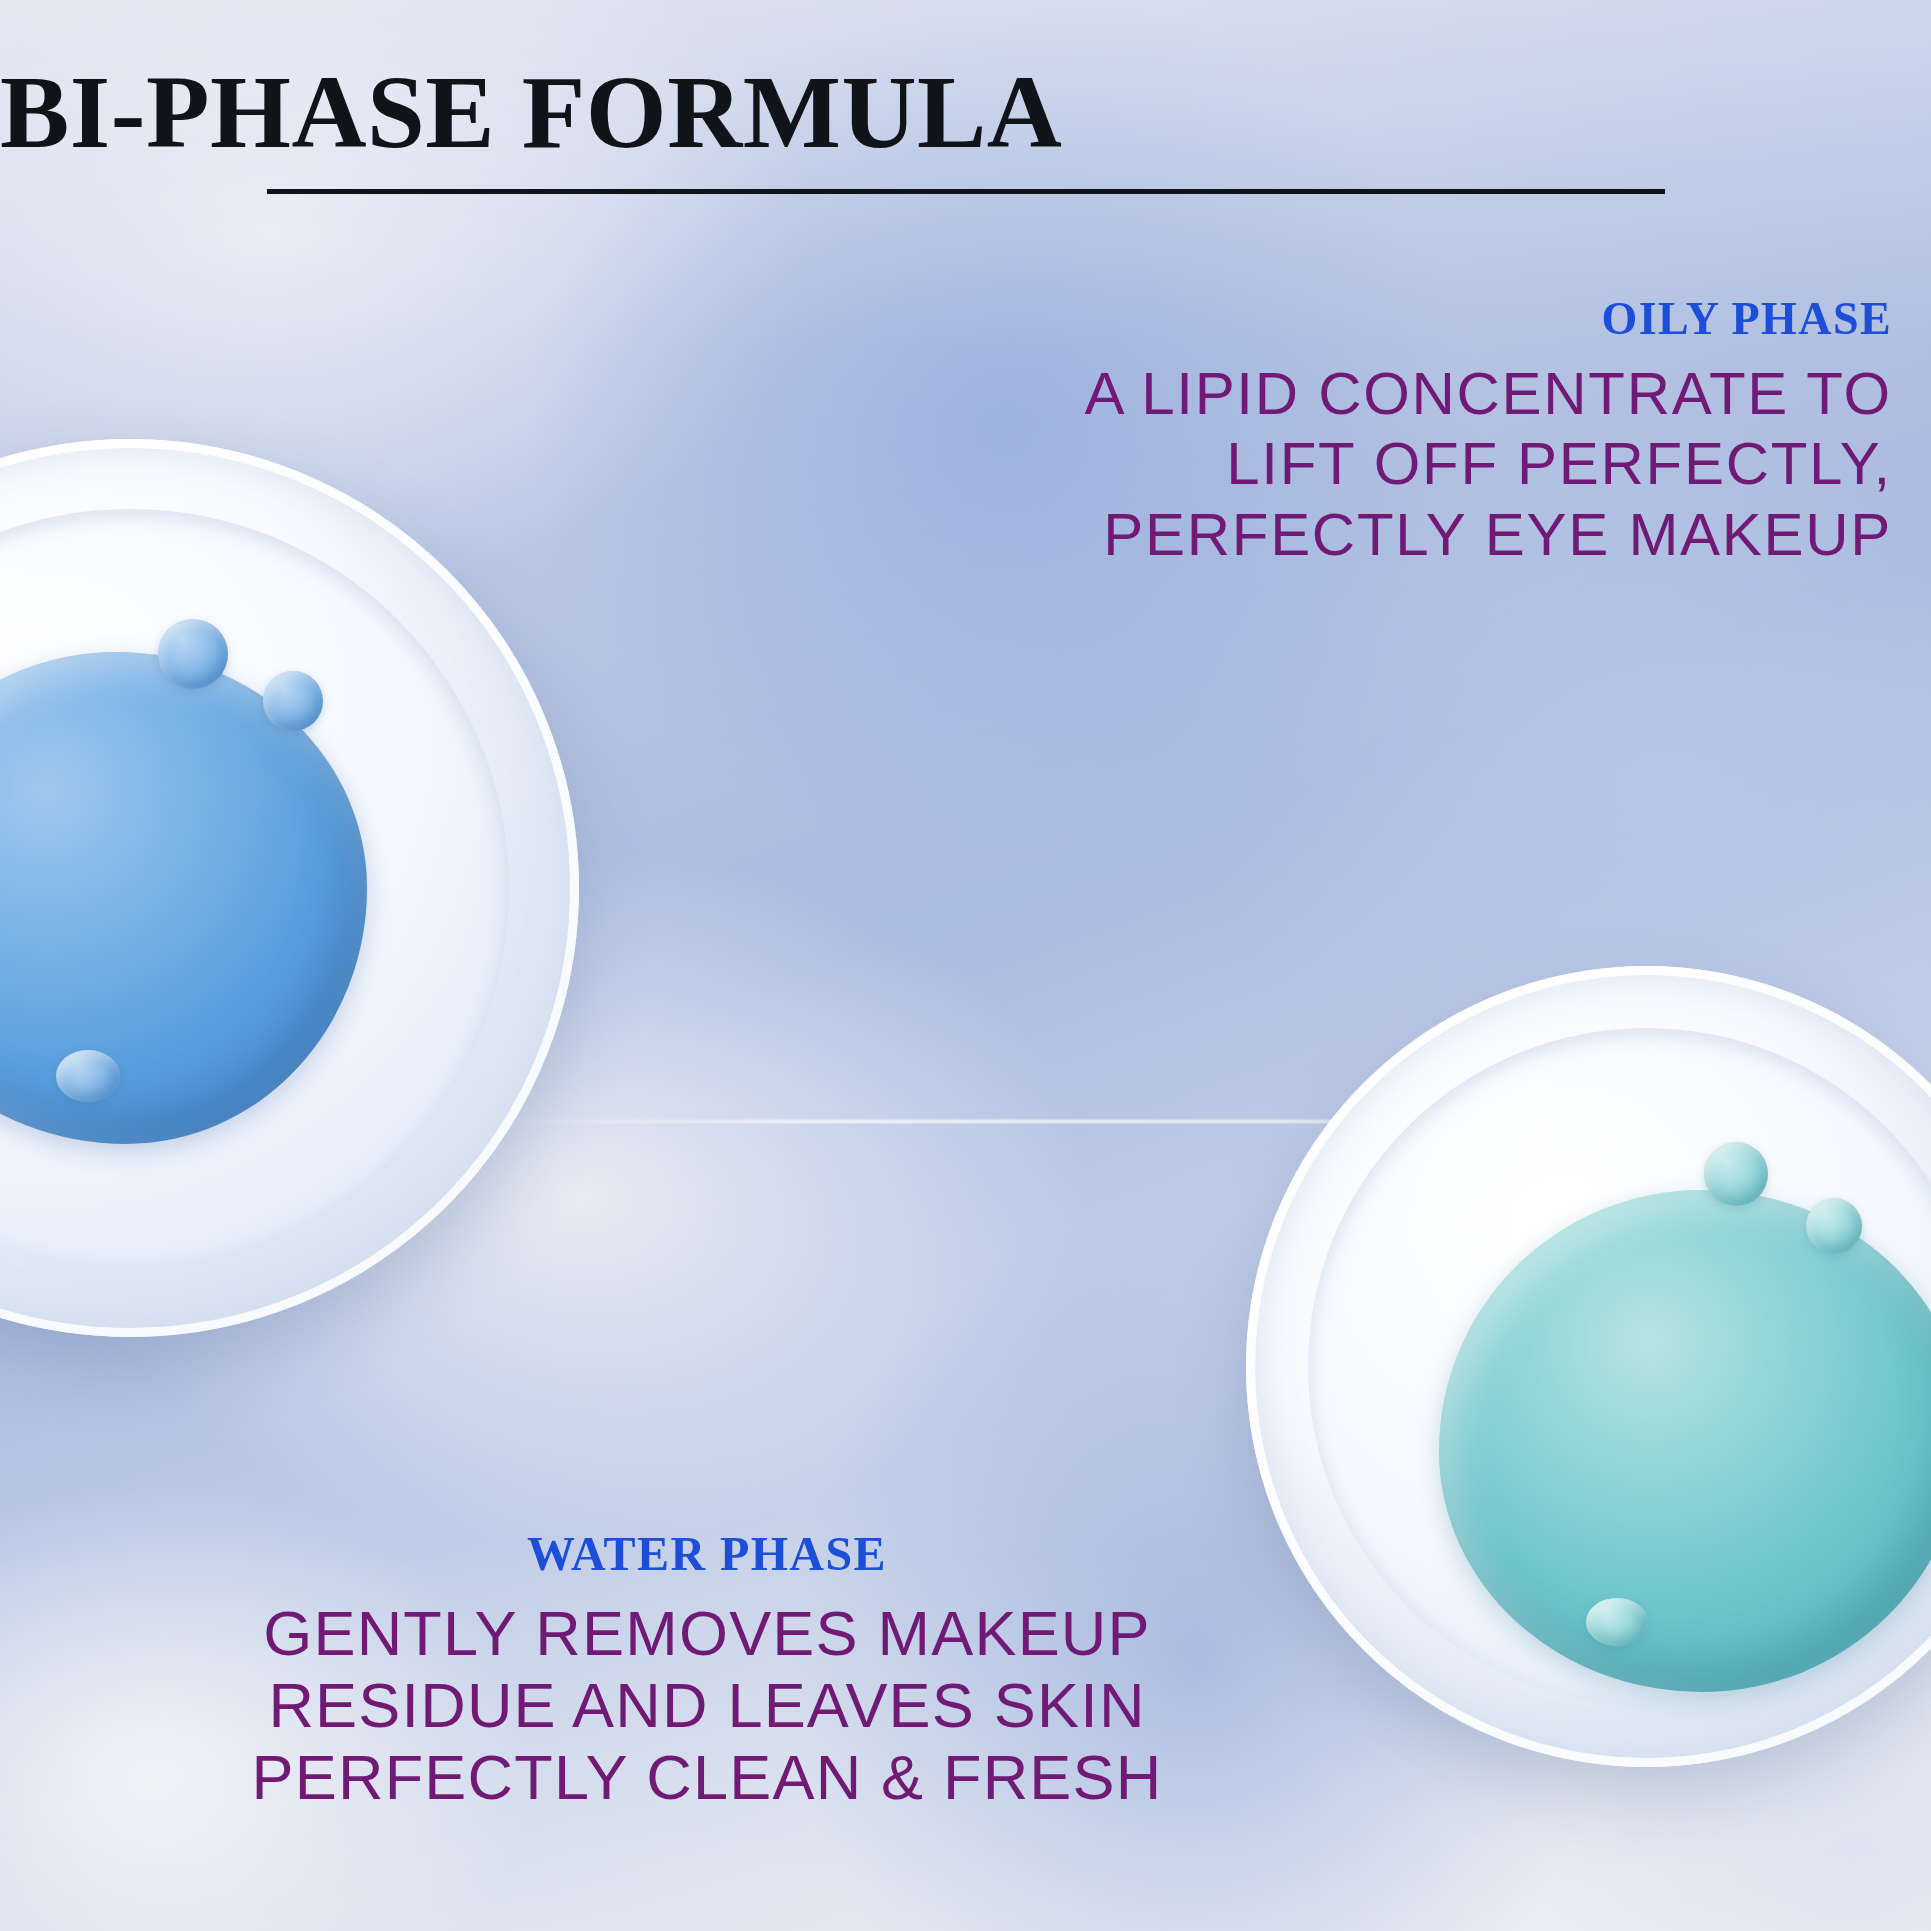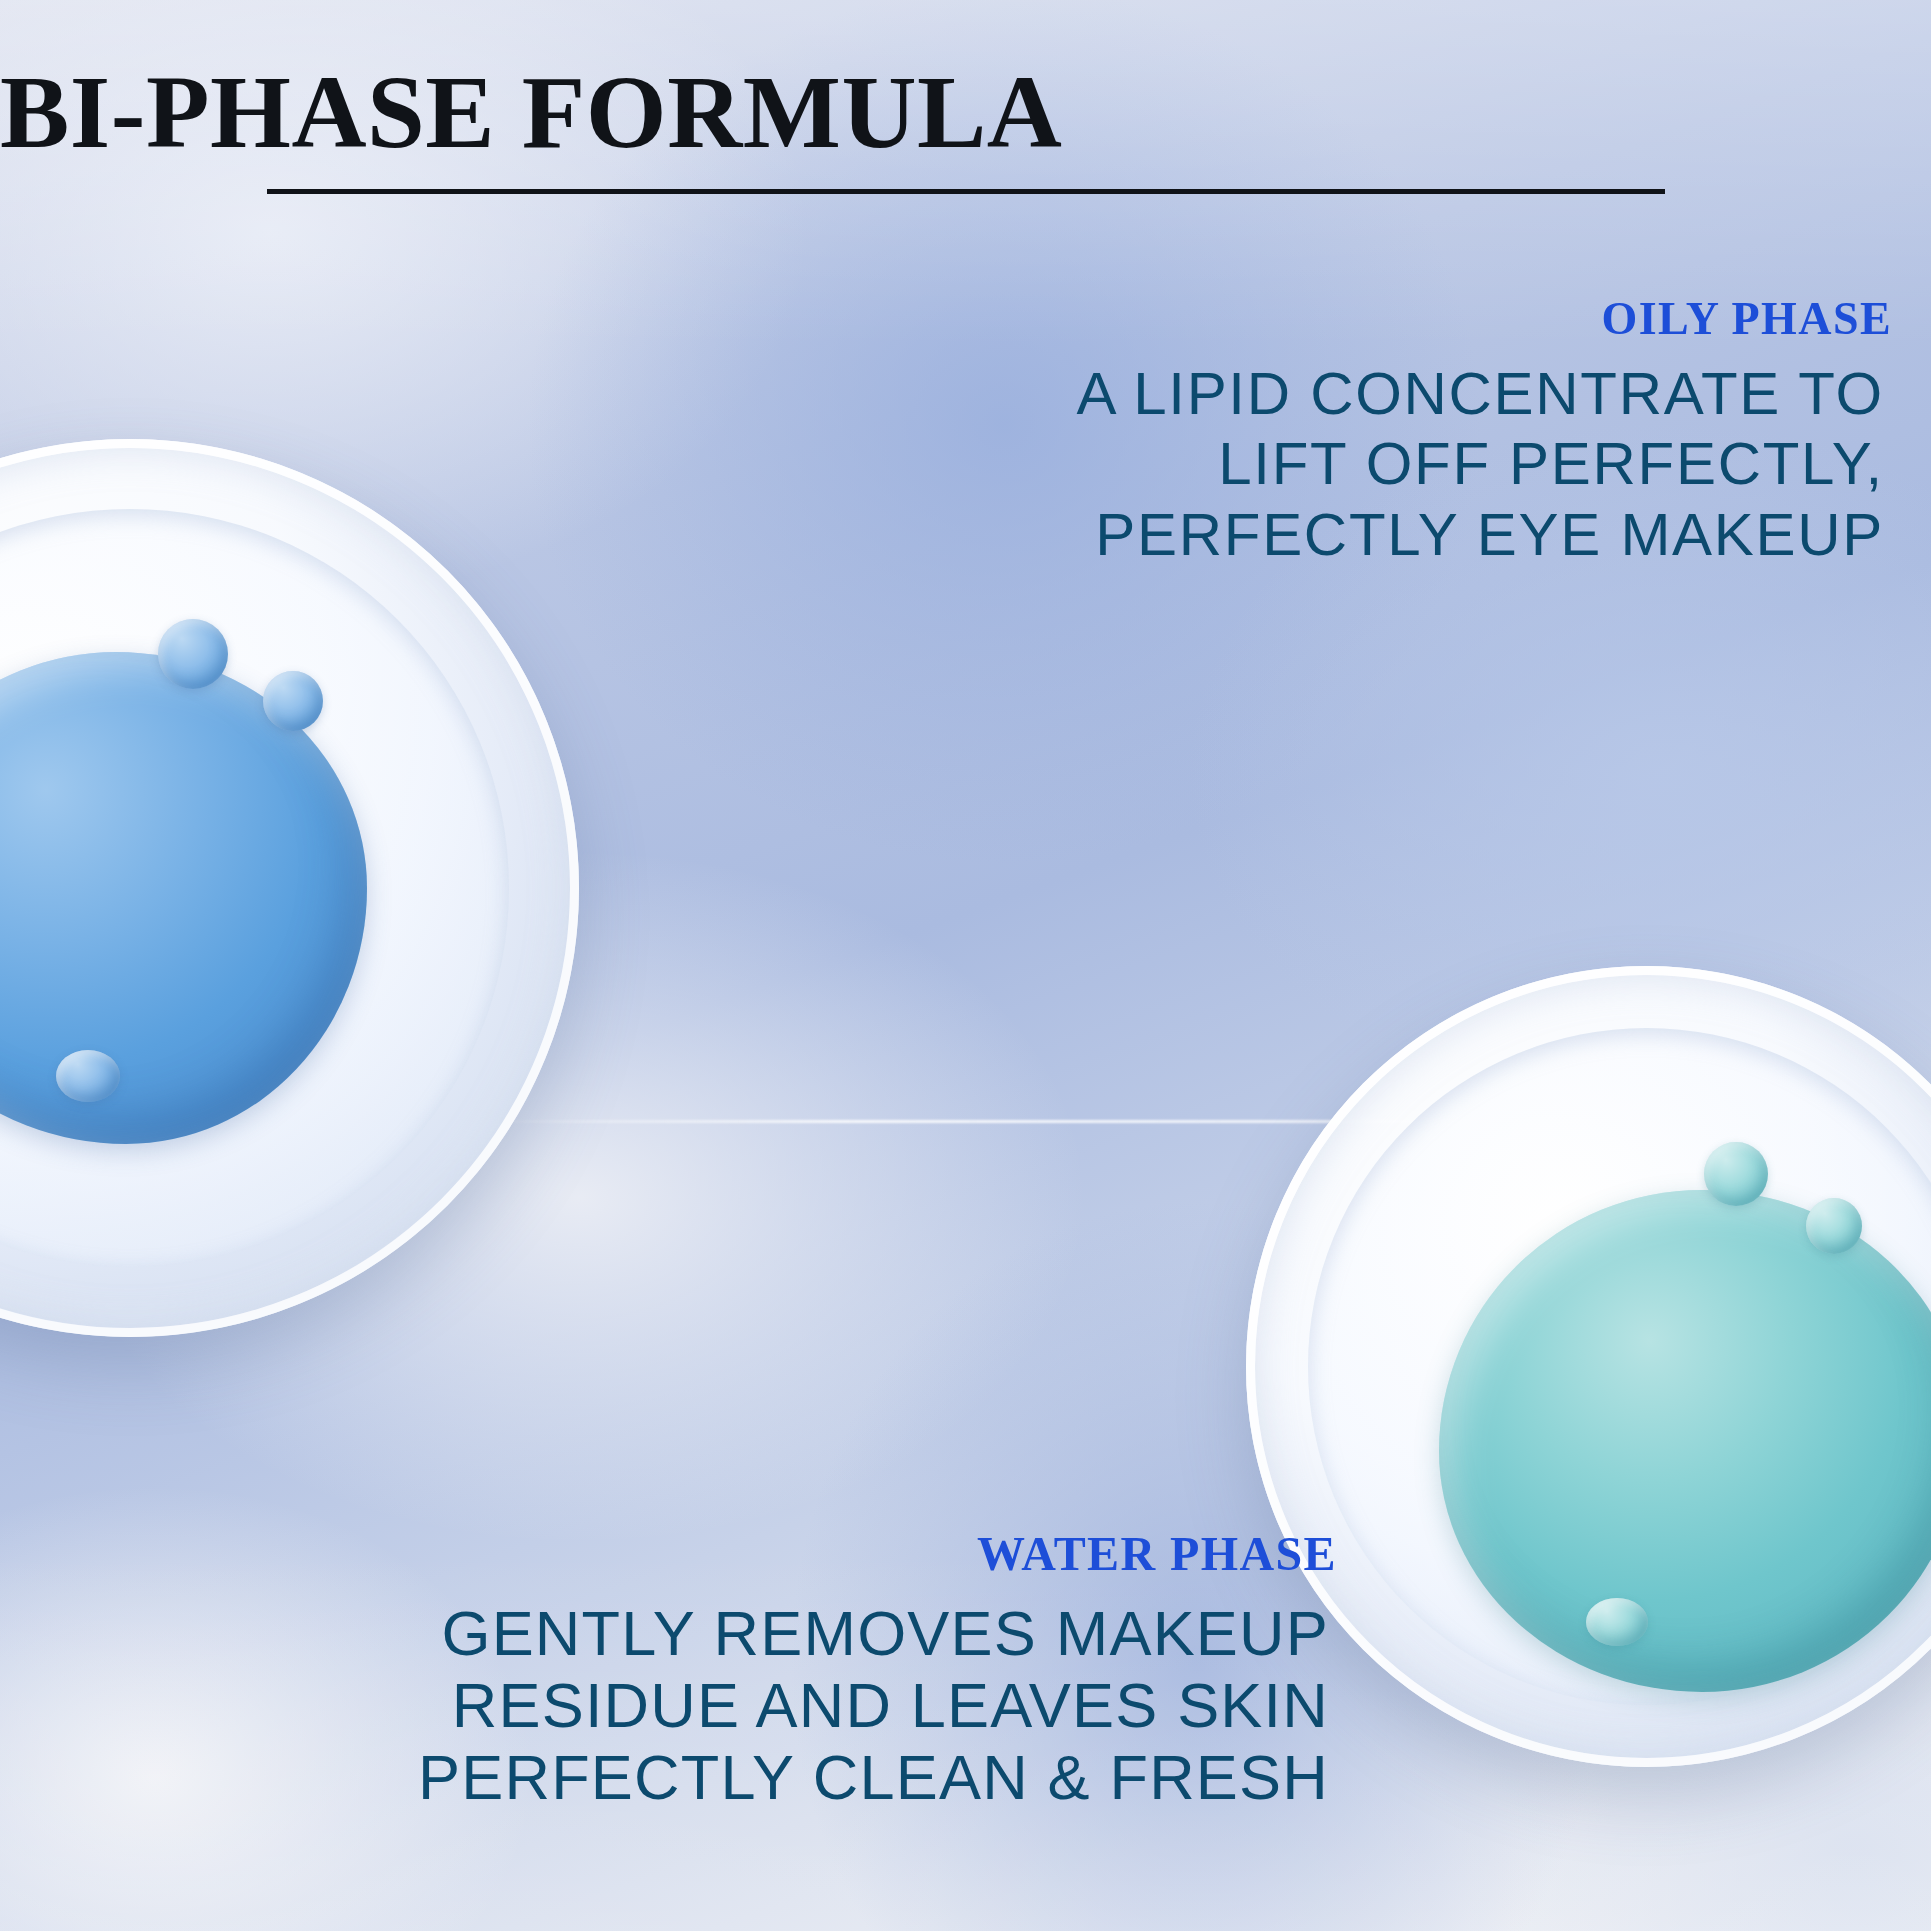--- a/index.html
+++ b/index.html
@@ -172,41 +172,41 @@
 
   .block-oily {
     position: absolute;
     right: 39px;
     top: 292px;
     text-align: right;
     width: 1255px;
   }
   .block-water {
     position: absolute;
-    left: 43px;
+    left: 60px;
     top: 1526px;
-    text-align: right;
+    text-align: center;
     width: 1294px;
   }
   .kicker {
     font-family: "Liberation Serif", serif;
     font-weight: 700;
     font-size: 46px;
     letter-spacing: 1.4px;
     color: #1d4ed8;
     margin: 0 0 13.5px 0;
   }
   .body-copy {
     font-family: "Liberation Sans", sans-serif;
     font-weight: 400;
     font-size: 60px;
     letter-spacing: 1.7px;
     line-height: 1.18;
-    color: #0c4a6e;
-    margin: 8px;
+    color: #701a75;
+    margin: 0;
   }
   .body-copy .line { display: block; white-space: nowrap; }
   .block-water .kicker { font-size: 48px; margin-bottom: 17.4px; }
   .block-water .body-copy { font-size: 63px; letter-spacing: 1.2px; line-height: 1.14; }
 </style>
 </head>
 <body>
 
 <div id="canvas">
 

